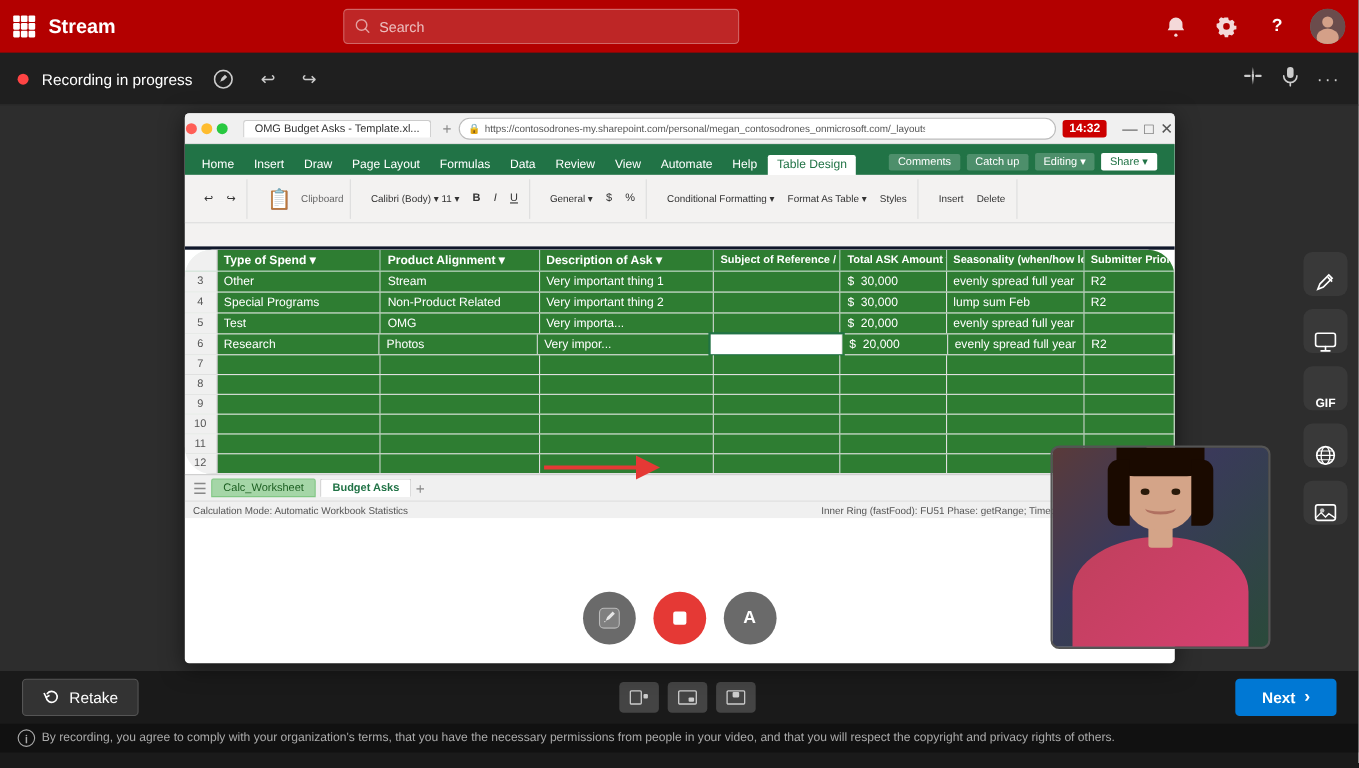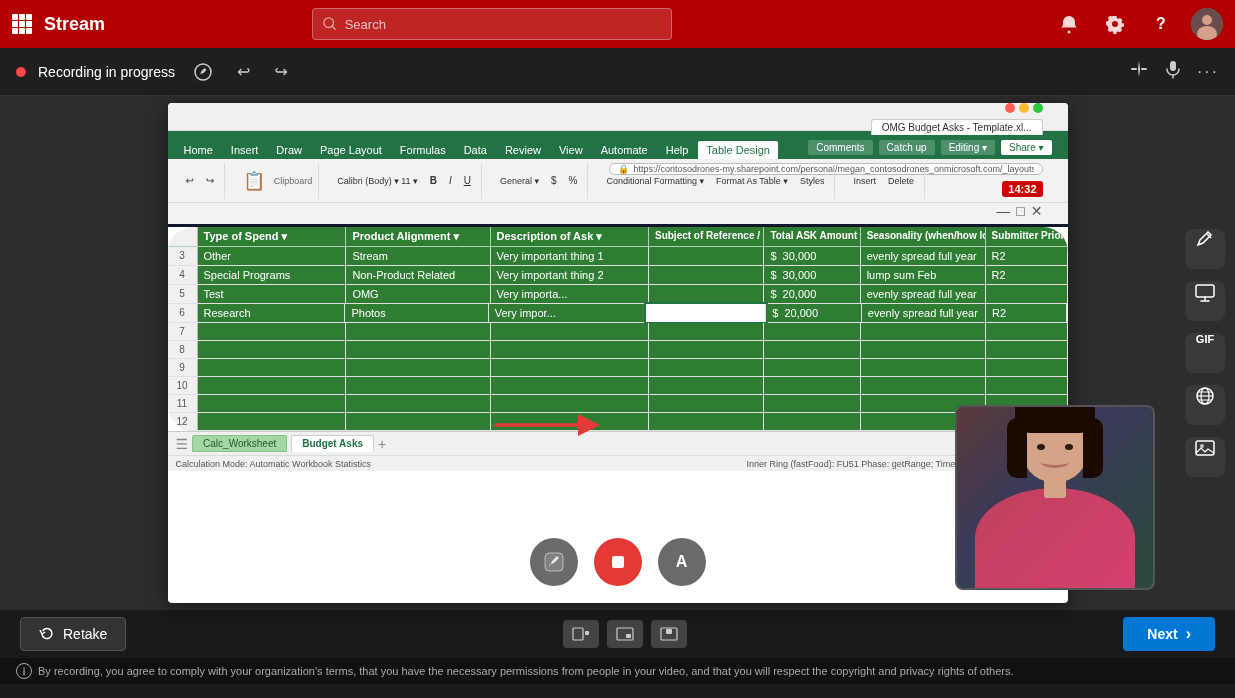--- a/index.html
+++ b/index.html
@@ -128,25 +128,24 @@
       background: white;
       border-radius: 4px;
       overflow: hidden;
       box-shadow: 0 4px 20px rgba(0,0,0,0.5);
       position: relative;
     }
     .browser-bar {
       height: 28px;
       background: #f0f0f0;
       display: flex;
-      align-items: flex-end;
-      padding: 0 25px;
+      align-items: center;
+      padding: 0 1px;
       gap: 6px;
       border-bottom: 1px solid #ddd;
-      flex-direction: column;
     }
     .browser-dots {
       display: flex; gap: 4px;
     }
     .browser-dot {
       width: 10px; height: 10px; border-radius: 50%;
       background: #bbb;
     }
     .browser-tab {
       font-size: 11px;
@@ -399,21 +398,21 @@
       transform: translateY(-50%);
       display: flex;
       flex-direction: column;
       gap: 12px;
     }
     .right-tool-btn {
       width: 40px; height: 40px;
       border-radius: 8px;
       background: rgba(60,60,60,0.8);
       display: flex;
-      align-items: flex-start;
+      align-items: flex-end;
       justify-content: center;
       color: white;
       font-size: 18px;
       cursor: pointer;
     }
 
     
     .bottom-bar {
       height: 48px;
       background: #1a1a1a;

